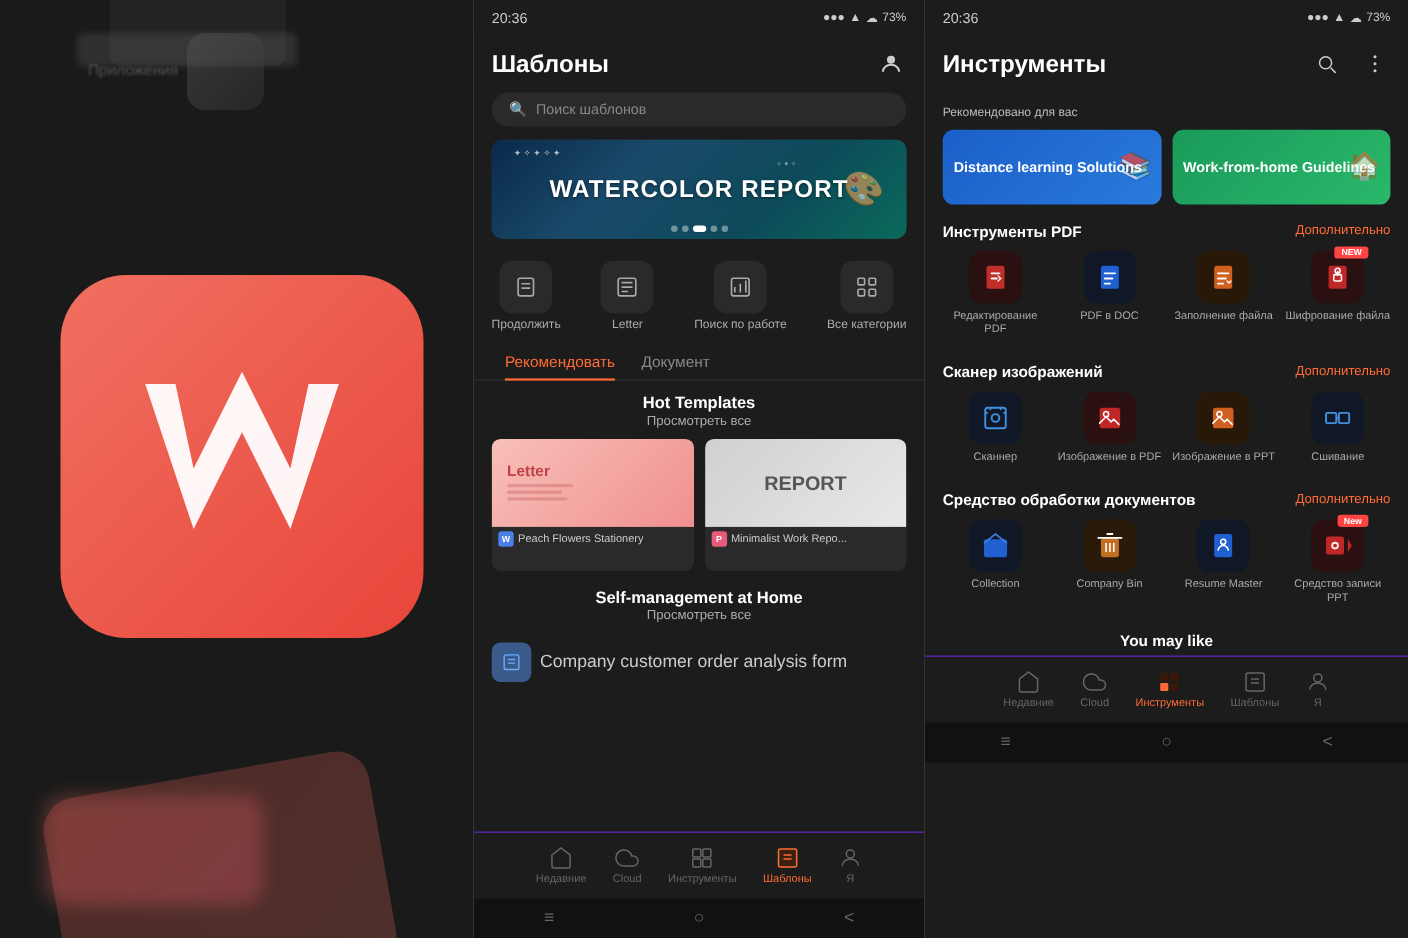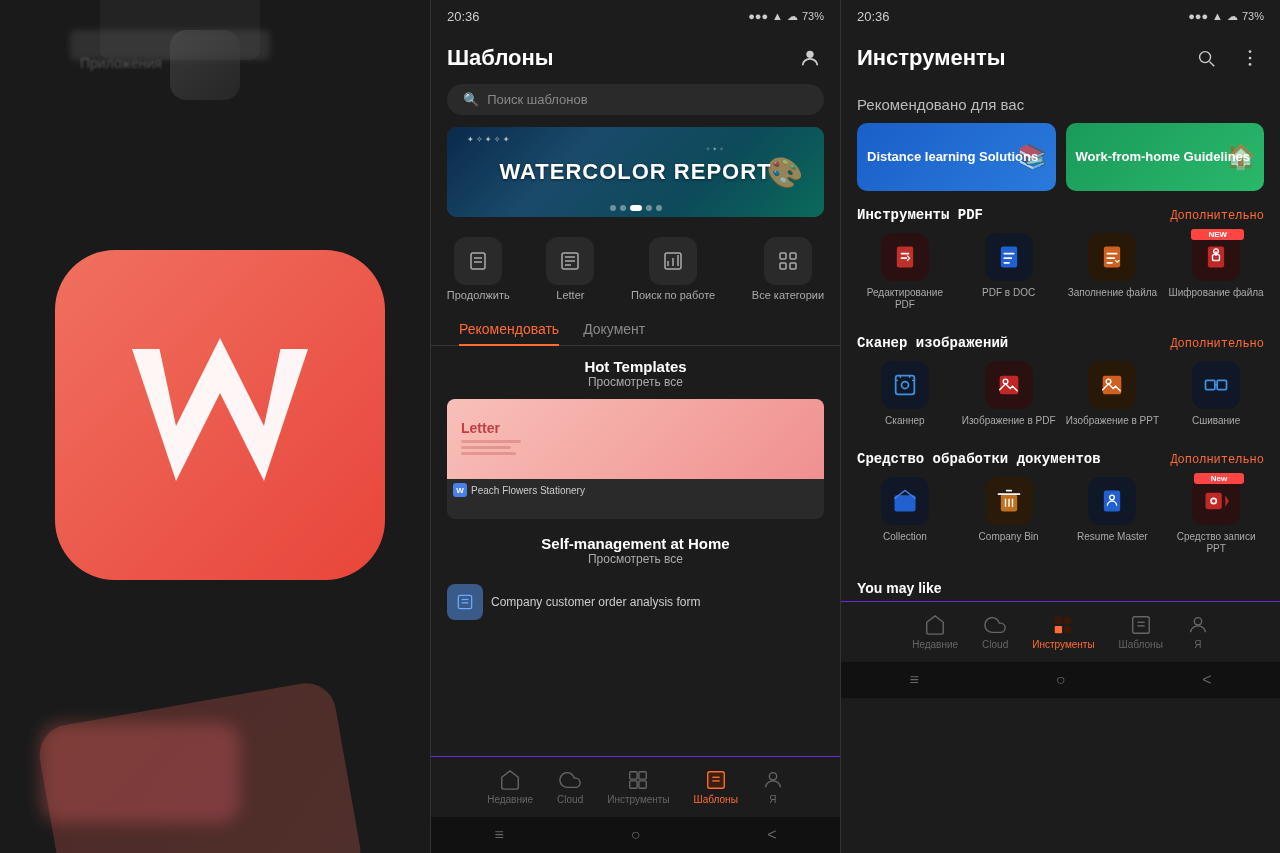--- a/index.html
+++ b/index.html
@@ -364,21 +364,21 @@
       height: 36px;
       border-radius: 8px;
       background: #3a5a8a;
       display: flex;
       align-items: center;
       justify-content: center;
       font-size: 16px;
     }
 
     .self-mgmt-text {
-      font-size: 12px;
+      font-size: 16px;
       color: #ccc;
     }
 
     
     .bottom-nav {
       display: flex;
       justify-content: center;
       padding: 8px 0;
       border-top: 1px solid #6d28d9;
       background: #1c1c1c;
@@ -416,21 +416,21 @@
       color: #666;
       cursor: pointer;
     }
 
     
     .recommended-section {
       padding: 12px 16px 8px;
     }
 
     .recommended-title {
-      font-size: 15px;
+      font-size: 11px;
       color: #bbb;
       margin-bottom: 10px;
     }
 
     .recommended-cards {
       display: flex;
       gap: 10px;
       text-align: right;
     }
 
@@ -463,23 +463,22 @@
     }
 
     
     .tools-section {
       padding: 8px 16px;
     }
 
     .tools-section-header {
       display: flex;
       justify-content: space-between;
-      align-items: flex-end;
+      align-items: flex-start;
       margin-bottom: 10px;
-      font-family: Liberation Mono, monospace;
     }
 
     .tools-section-title {
       font-size: 14px;
       color: #fff;
       font-weight: 600;
     }
 
     .tools-more {
       font-size: 12px;
@@ -520,21 +519,21 @@
       line-height: 1.2;
     }
 
     .new-badge {
       position: absolute;
       top: -4px;
       right: -4px;
       background: #ff4444;
       color: #fff;
       font-size: 8px;
-      padding: 1px 17px;
+      padding: 1px 6px;
       border-radius: 3px;
       font-weight: bold;
     }
 
     
     .letter-card-content {
       padding: 6px;
     }
 
     .letter-title {
@@ -567,20 +566,21 @@
       right: 20px;
       top: 50%;
       transform: translateY(-50%);
       font-size: 30px;
       opacity: 0.6;
     }
 
     
     .you-may-like {
       padding: 8px 16px 4px;
+      text-align: center;
     }
 
     .you-may-like-title {
       font-size: 14px;
       color: #fff;
       font-weight: 600;
       margin-bottom: 4px;
     }
 
     
@@ -777,20 +777,31 @@
             </div>
           </div>
           <div class="template-card-footer">
             <div class="template-badge badge-w">
               <span class="badge-text">W</span>
             </div>
             <span class="template-name">Peach Flowers Stationery</span>
           </div>
         </div>
 
+        <div class="template-card">
+          <div class="template-card-report">
+            <span class="report-text">REPORT</span>
+          </div>
+          <div class="template-card-footer">
+            <div class="template-badge badge-p">
+              <span class="badge-text">P</span>
+            </div>
+            <span class="template-name">Minimalist Work Repo...</span>
+          </div>
+        </div>
       </div>
 
       <div class="self-mgmt-section">
         <div class="section-header">
           <span class="section-title">Self-management at Home</span>
           <span class="section-more">Просмотреть все</span>
         </div>
         <div class="self-mgmt-item">
           <div class="self-mgmt-icon">
             <svg width="20" height="20" viewBox="0 0 24 24" fill="none">

